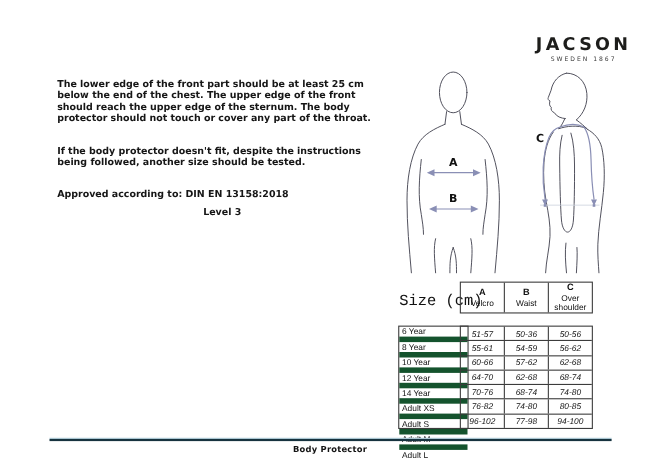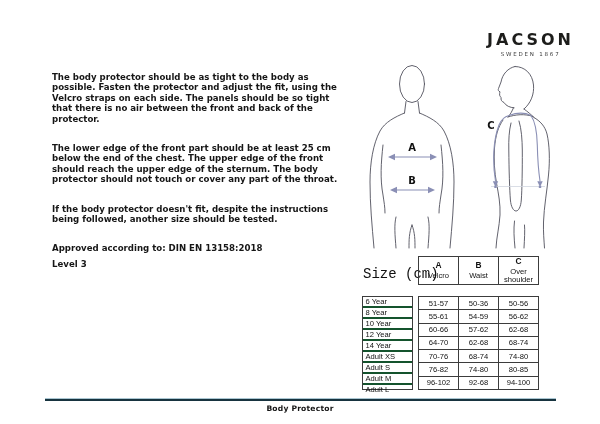--- a/index.html
+++ b/index.html
@@ -12,70 +12,65 @@
   .logo { position:absolute; top:30px; right:26px; text-align:center; color:#1d1d1b; }
   .logo-name { font-weight:700; font-size:16px; letter-spacing:3px; }
   .logo-tag  { font-weight:400; font-size:5.5px; letter-spacing:1.8px; margin-top:2px; color:#3a3a3a; }
   
   .text-col {
     position:absolute; left:52px; top:72px; width:300px;
     font-weight:700; font-size:8.6px; line-height:10.4px; color:#161616;
   }
   .text-col p { white-space:pre-line; margin:0 0 19px 0; }
   .text-col p.approved { margin-bottom:5px; }
-  .text-col p.level { margin-bottom:0; }
+  .text-col p.level { margin-bottom:0;text-align:center; }
   
   .figures { position:absolute; left:365px; top:55px; }
   .fig-outline { fill:none; stroke:#50505c; stroke-width:0.9; stroke-linecap:round; }
   .fig-arrow   { fill:none; stroke:#8a8fb5; stroke-width:1.1; stroke-linecap:round; }
   .fig-arrowhead { fill:#8a8fb5; stroke:none; }
   .fig-faint { fill:none; stroke:#d0d5e0; stroke-width:0.8; }
   .fig-label { font-family:"DejaVu Sans", sans-serif; font-weight:700; font-size:10px; fill:#111; }
   
   .table-wrap { position:absolute; left:360px; top:250px; width:182px; height:142px;
     font-family:"Liberation Sans", sans-serif; color:#111; }
   .size-caption { position:absolute; left:3px; top:16px; font-size:14px;font-family:Liberation Mono, monospace; }
   .header-box { position:absolute; left:58px; top:6px; width:121px; height:29px;
     border:1px solid #3c3c3c; display:flex; }
   .hcol { flex:1; display:flex; flex-direction:column; align-items:center; justify-content:center; }
   .hcol + .hcol { border-left:1px solid #3c3c3c; }
   .hletter { font-weight:700; font-size:8.4px; line-height:9px; }
   .hlabel { font-size:7.6px; line-height:8px; text-align:center; white-space:pre-line; margin-top:1.5px; }
-  .sizes-box { position:absolute; left:2px; top:46px; width:51px; height:94px;
+  .sizes-box { position:absolute; left:2px; top:46px; width:64px; height:94px;
     border:1px solid #3c3c3c; display:flex; flex-direction:column; }
   .srow { flex:1; display:flex; align-items:center; padding-left:2.5px; font-size:7.6px; }
-  .srow + .srow { border-top:2px solid #14532d; }
+  .srow + .srow { border-top:5px solid #14532d; }
   .values-box { position:absolute; left:58px; top:46px; width:121px; height:94px;
     border:1px solid #3c3c3c; display:flex; flex-direction:column; }
-  .vrow { flex:1; display:flex; }
+  .vrow { flex:1; display:flex;font-style:italic; }
   .vrow + .vrow { border-top:1px solid #3c3c3c; }
   .vcell { flex:1; display:flex; align-items:center; justify-content:center; font-size:7.6px; }
   .vcell + .vcell { border-left:1px solid #3c3c3c; }
   
   .footer-line { position:absolute; left:45px; top:398px; width:511px; height:3px;
     background:linear-gradient(to bottom, #aac6d2 0 1px, #17333f 1px 100%); }
   .footer-title { position:absolute; left:0; top:404px; width:600px; text-align:center;
     font-weight:700; font-size:7.6px; letter-spacing:0.2px; color:#141414; }
 </style>
 </head>
 <body>
 
 <div class="page">
 
   <div class="logo">
     <div class="logo-name">JACSON</div>
     <div class="logo-tag">SWEDEN 1867</div>
   </div>
 
   <div class="text-col">
-    <p>The body protector should be as tight to the body as
-possible. Fasten the protector and adjust the fit, using the
-Velcro straps on each side. The panels should be so tight
-that there is no air between the front and back of the
-protector.</p>
     <p>The lower edge of the front part should be at least 25 cm
 below the end of the chest. The upper edge of the front
 should reach the upper edge of the sternum. The body
 protector should not touch or cover any part of the throat.</p>
     <p>If the body protector doesn't fit, despite the instructions
 being followed, another size should be tested.</p>
     <p class="approved">Approved according to: DIN EN 13158:2018</p>
     <p class="level">Level 3</p>
   </div>
 
@@ -187,21 +182,21 @@
           <div class="vcell">68-74</div>
           <div class="vcell">74-80</div>
         </div>
         <div class="vrow">
           <div class="vcell">76-82</div>
           <div class="vcell">74-80</div>
           <div class="vcell">80-85</div>
         </div>
         <div class="vrow">
           <div class="vcell">96-102</div>
-          <div class="vcell">92-68</div>
+          <div class="vcell">77-98</div>
           <div class="vcell">94-100</div>
         </div>
       </div>
   </div>
 
   <div class="footer-line"></div>
   <div class="footer-title">Body Protector</div>
 
 </div>
 

